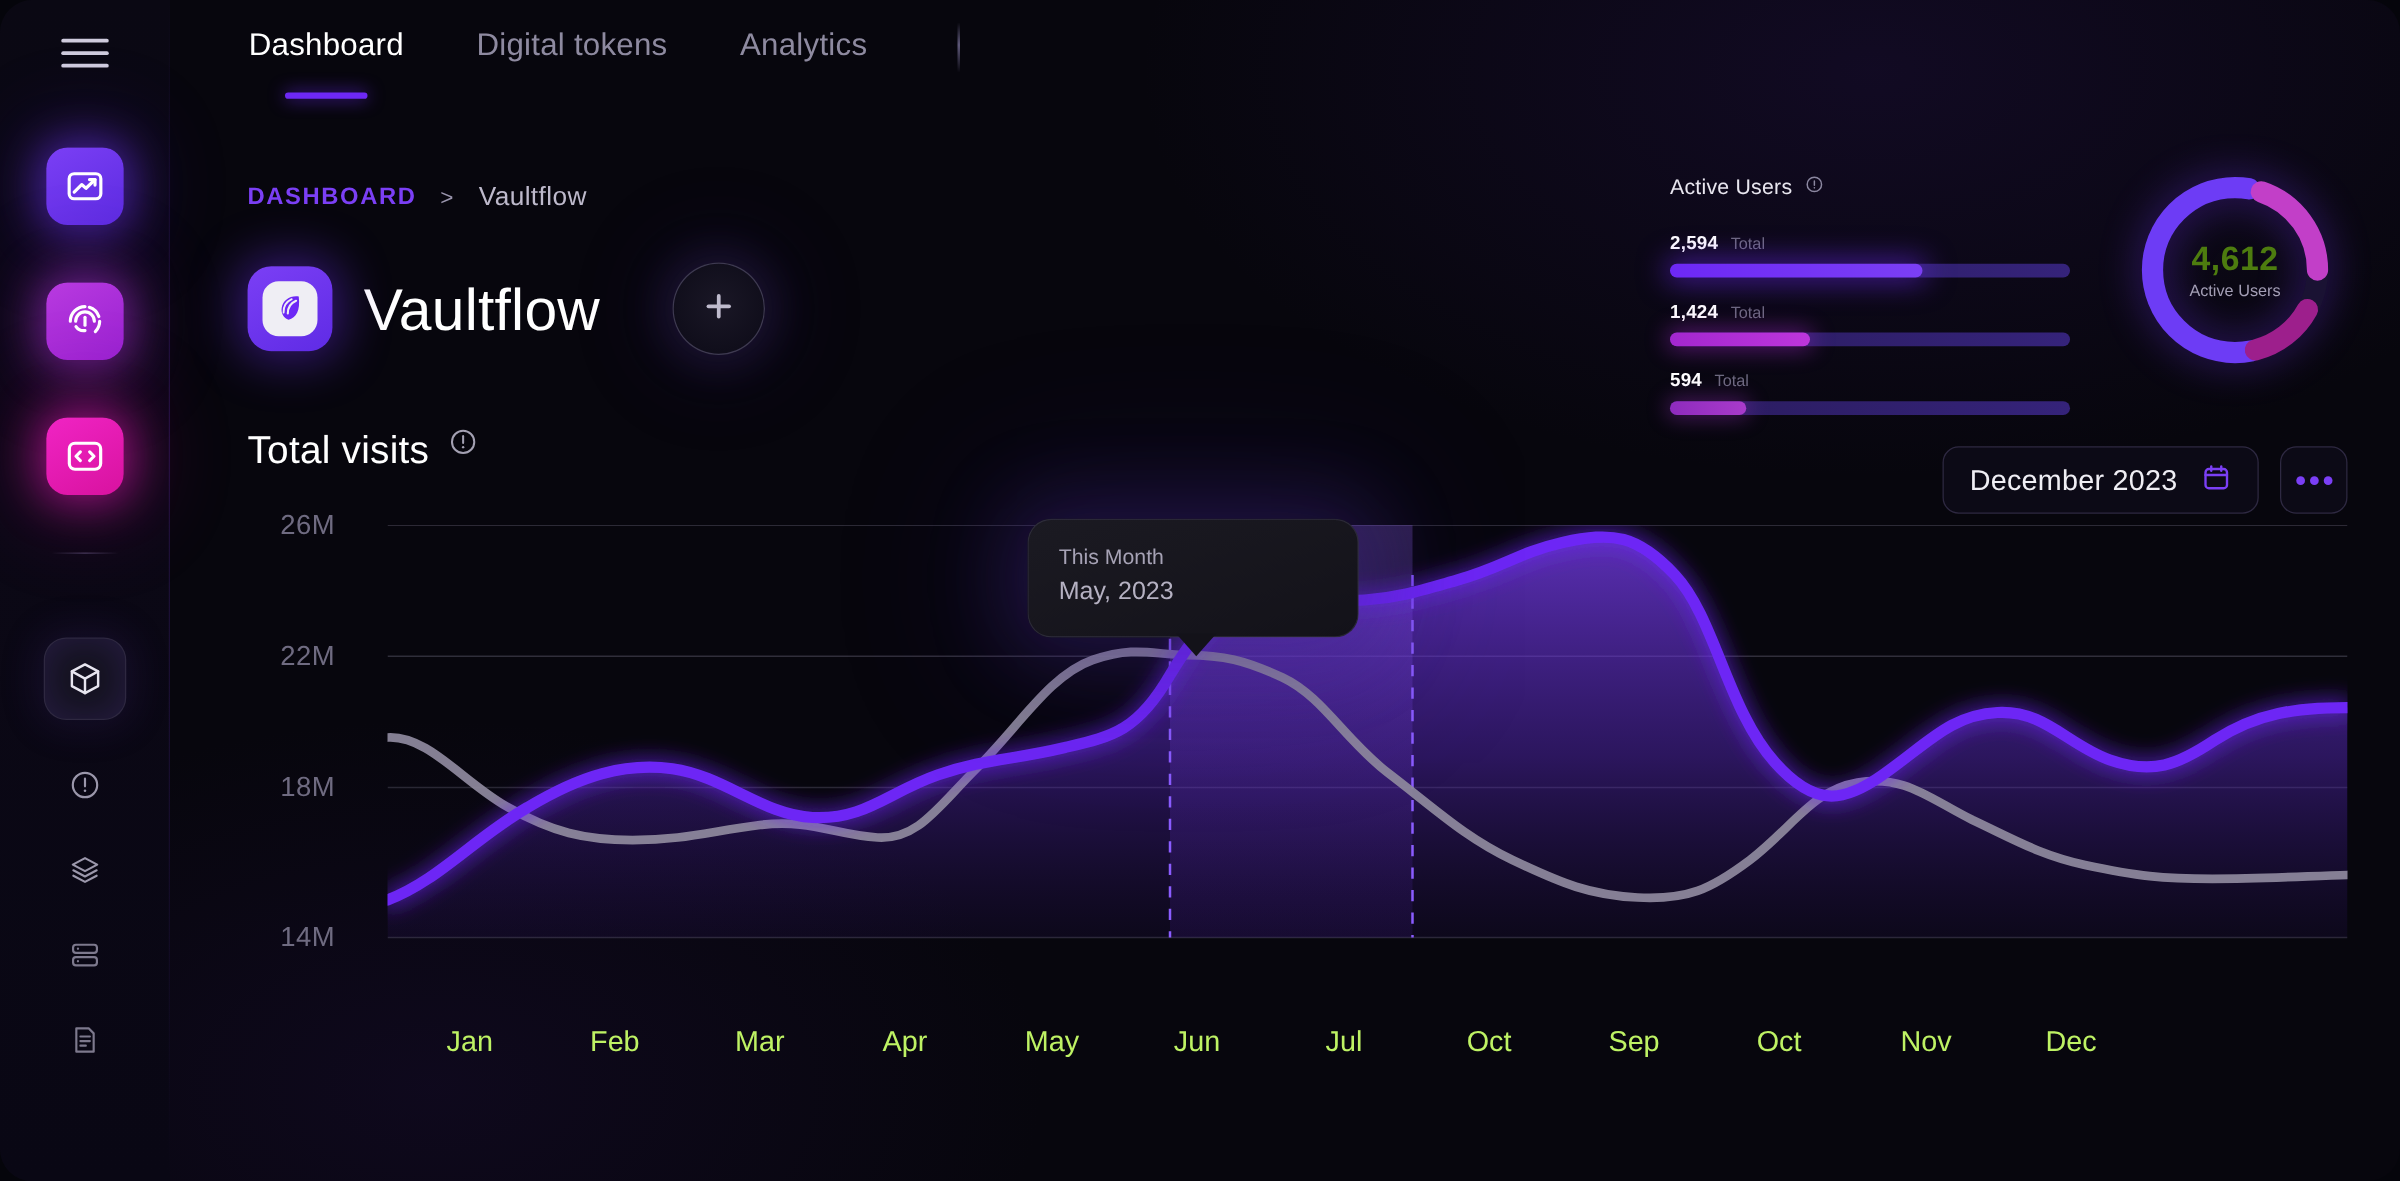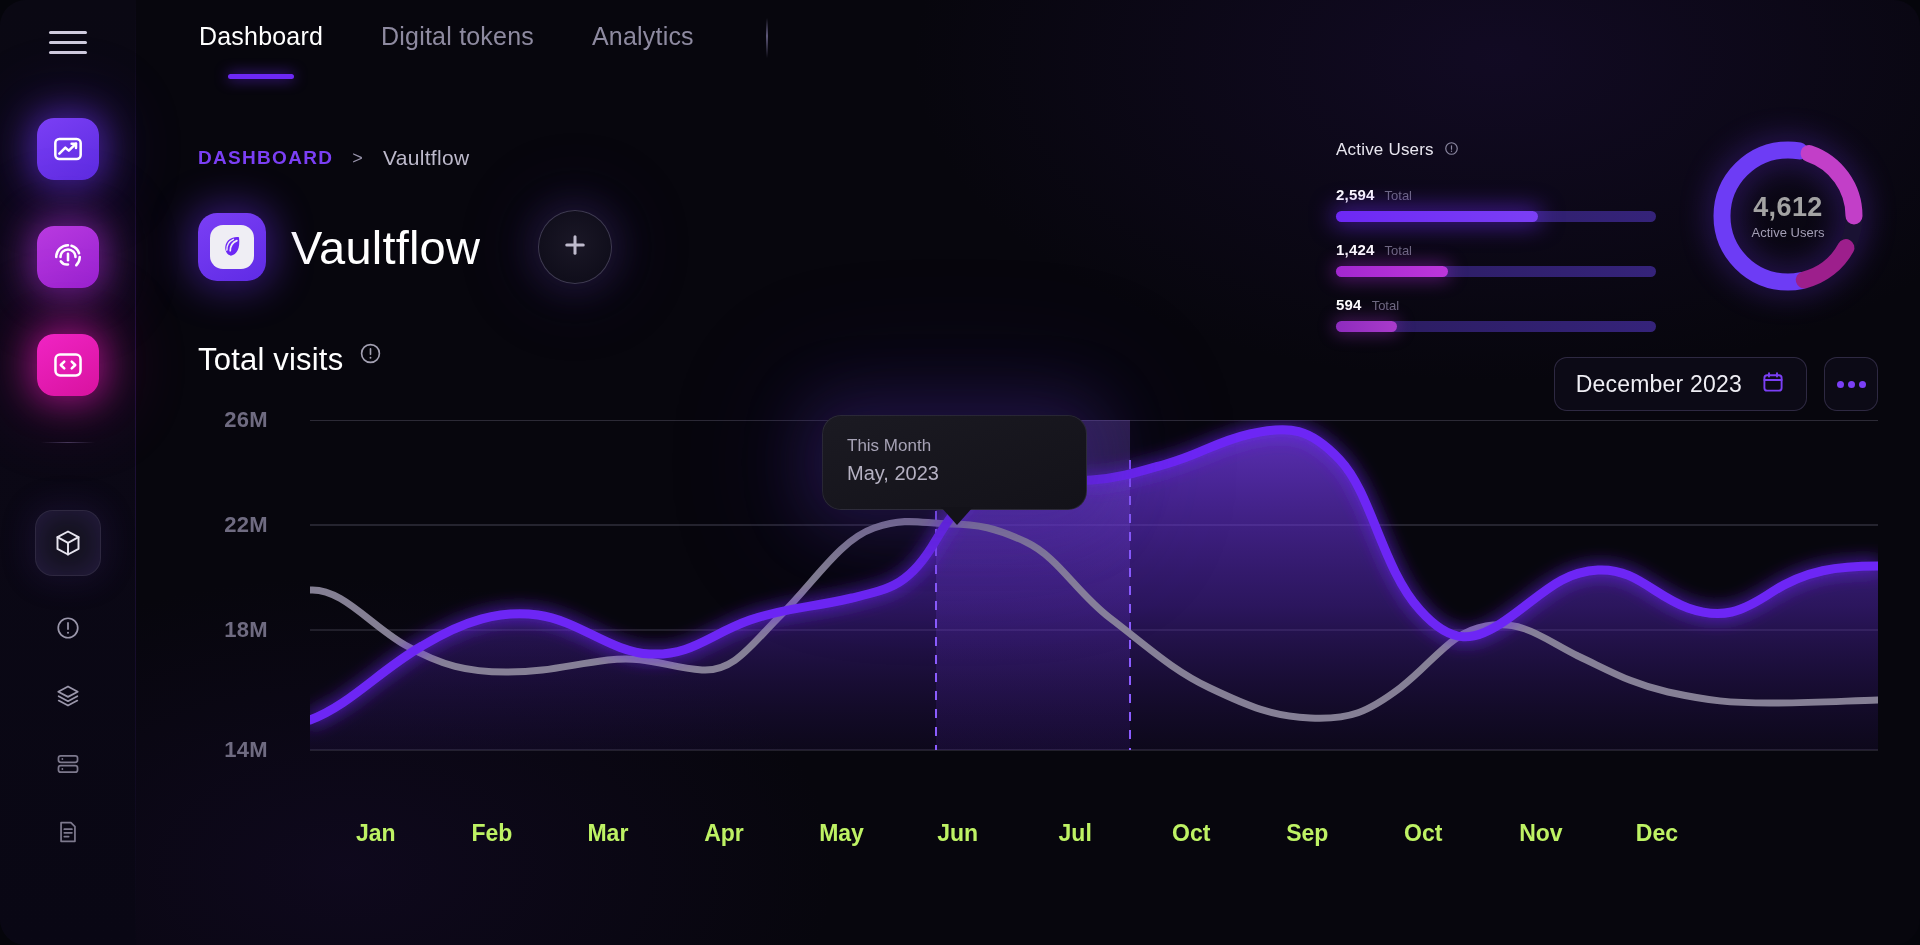--- a/index.html
+++ b/index.html
@@ -168,21 +168,21 @@
   .au-fill.f3 { background: linear-gradient(90deg,#8e2bbd,#a93bcb); box-shadow: 0 0 16px 3px rgba(150,45,190,0.40); }
 
   
   .donut { position: absolute; left: 1700px; top: 128px; width: 176px; height: 176px; }
   .donut svg { position:absolute; inset:0; width:176px; height:176px; filter: drop-shadow(0 0 16px rgba(110,50,240,0.45)); }
   .donut-center {
     position: absolute; inset: 0;
     display: flex; flex-direction: column; align-items: center; justify-content: center;
     gap: 2px;
   }
-  .donut-num { color: #a3a3a3; font-size: 27px; font-weight: 700; letter-spacing: 0.4px; }
+  .donut-num { color: #4d7c0f; font-size: 27px; font-weight: 700; letter-spacing: 0.4px; }
   .donut-cap { color: #a39eb5; font-size: 13px; }
 
   
   .sec-head { position: absolute; left: 198px; top: 342px; display: flex; align-items: flex-start; gap: 16px; }
   .sec-title { color: #ffffff; font-size: 31px; letter-spacing: 0.2px; }
   .sec-head svg { width: 23px; height: 23px; }
 
   .controls { position: absolute; right: 42px; top: 357px; display: flex; align-items: center; gap: 17px; }
   .date-btn {
     height: 54px; padding: 0 21px; border-radius: 13px;
@@ -196,21 +196,21 @@
   .more-btn {
     width: 54px; height: 54px; border-radius: 13px;
     background: #0c0a16;
     border: 1px solid rgba(145,130,195,0.26);
     display: flex; align-items: center; justify-content: center; gap: 4px;
     cursor: pointer;
   }
   .more-btn i { width: 7px; height: 7px; border-radius: 50%; background: #7b3ff5; }
 
   
-  .chart { position: absolute; left: 198px; top: 420px; width: 1680px; height: 430px; font-weight: bold; }
+  .chart { position: absolute; left: 198px; top: 420px; width: 1680px; height: 430px; }
   .ylabels { position: absolute; left: 0; top: 0; width: 96px; height: 390px; }
   .ylab {
     position: absolute; right: 26px;
     color: #6f6b81; font-size: 22px; letter-spacing: 0.3px;
     transform: translateY(-50%);
   }
   .plot { position: absolute; left: 112px; top: 0; right: 0; height: 390px; }
   .plot svg { position: absolute; inset: 0; width: 100%; height: 100%; }
   .xlabels { position: absolute; left: 112px; right: 0; top: 400px; height: 40px; }
   .xlab {

